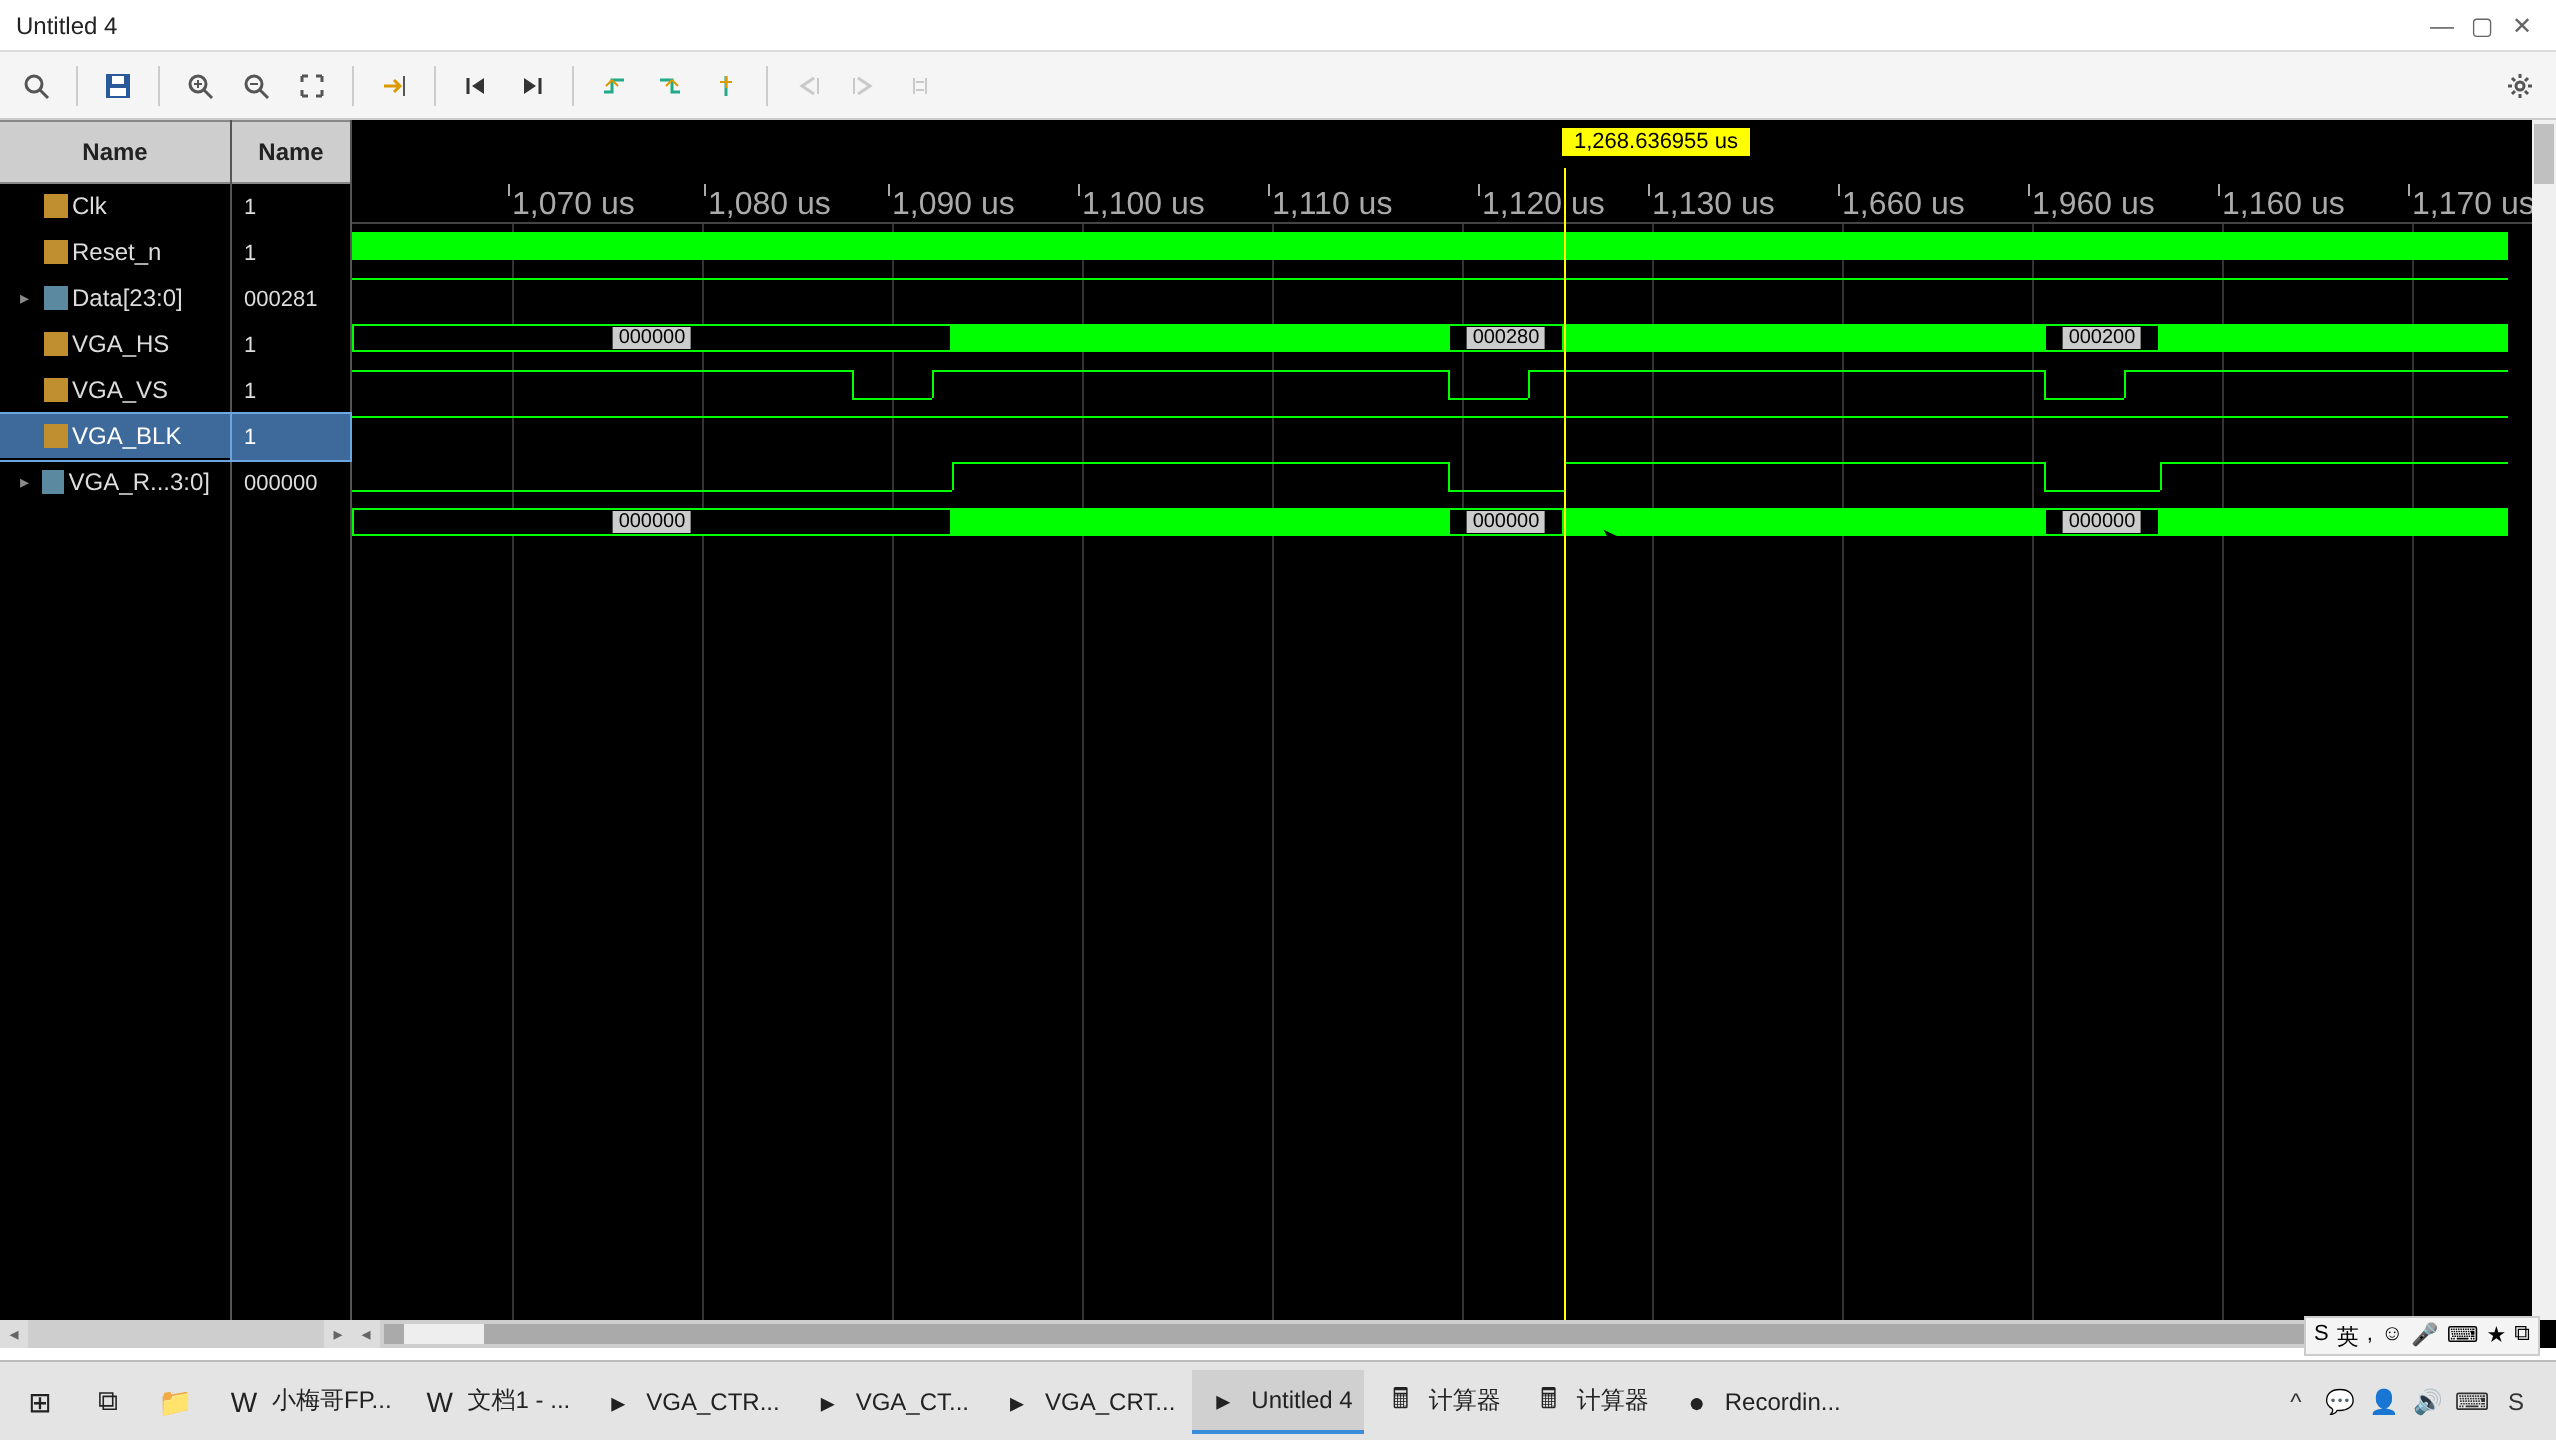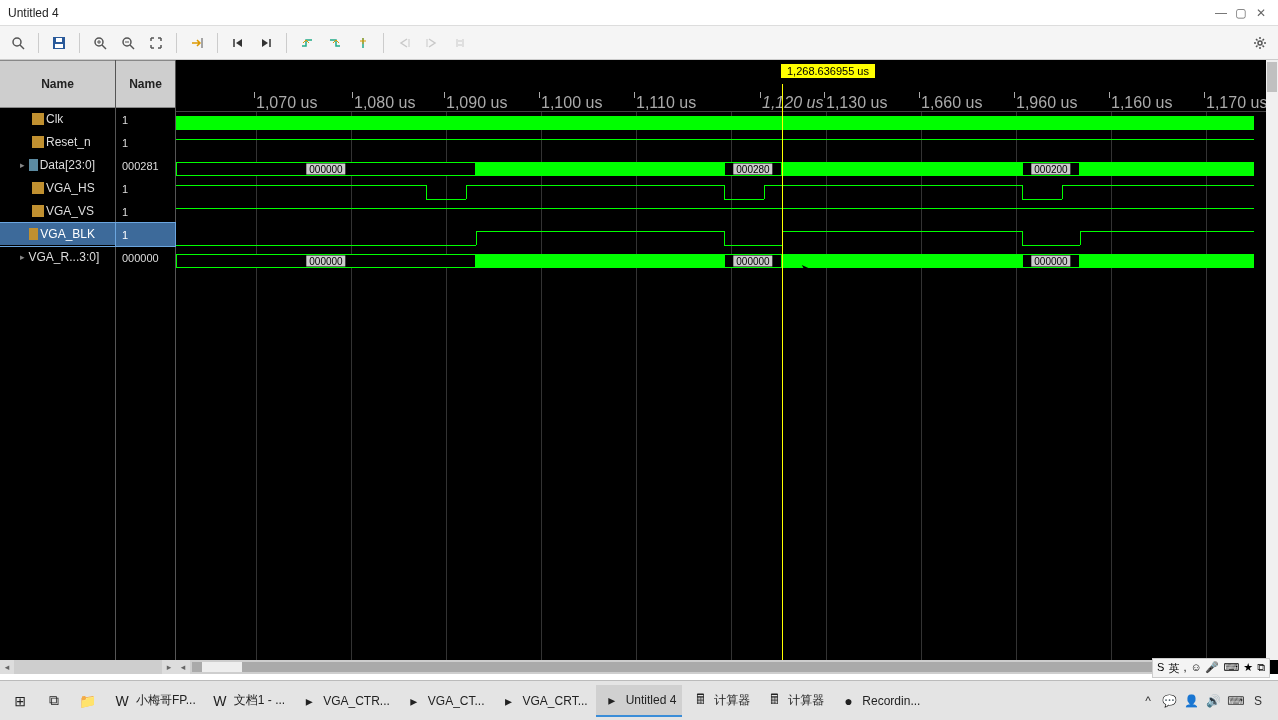--- a/index.html
+++ b/index.html
@@ -17,22 +17,22 @@
 .tool-sep { width: 1px; height: 20px; background: #ccc; margin: 0 4px; }
 .tool-spacer { flex: 1; }
 
 
 .main { position: relative; height: 614px; background: #000; display: flex; }
 
 
 .sig-panel { width: 176px; background: #000; display: flex; }
 .name-col { width: 116px; background: #000; border-right: 1px solid #555; }
 .value-col { width: 60px; background: #000; border-right: 1px solid #555; }
-.col-header { height: 48px; background: #cecece; color: #222; display: flex; align-items: center; justify-content: center; font-weight: 600; font-size: 12px; border-bottom: 1px solid #888; border-top: 1px solid #888; }
-.sig-row { height: 23px; display: flex; align-items: center; padding: 0 20px; color: #ddd; font-size: 11px; gap: 2px; border-bottom: 1px solid #000; }
+.col-header { height: 32px; background: #cecece; color: #222; display: flex; align-items: center; justify-content: center; font-weight: 600; font-size: 12px; border-bottom: 1px solid #888; border-top: 1px solid #888; }
+.sig-row { height: 23px; display: flex; align-items: center; padding: 0 10px; color: #ddd; font-size: 11px; gap: 2px; border-bottom: 1px solid #000; }
 .sig-row.selected { background: #3d6a9a; color: #fff; outline: 1px solid #6ba6e0; }
 .expand { width: 10px; color: #888; font-size: 9px; cursor: pointer; }
 .sig-icon { width: 12px; height: 12px; background: #c09030; display: inline-block; }
 .sig-icon.bus { background: #5b8aa0; }
 .val-row { height: 23px; display: flex; align-items: center; padding: 0 6px; color: #ddd; font-size: 11px; }
 .val-row.selected { background: #3d6a9a; color: #fff; outline: 1px solid #6ba6e0; }
 
 
 .wave-area { flex: 1; position: relative; background: #000; }
 .cursor-label { position: absolute; top: 4px; left: 605px; background: #ffff00; color: #000; padding: 1px 6px; font-size: 11px; z-index: 10; }
@@ -251,21 +251,21 @@
   </div>
 
   <div class="wave-area">
     <div class="cursor-label">1,268.636955 us</div>
     <div class="ruler" id="ruler">
         <div class="ruler-tick" style="left: 80px;">1,070 us</div>
         <div class="ruler-tick" style="left: 178px;">1,080 us</div>
         <div class="ruler-tick" style="left: 270px;">1,090 us</div>
         <div class="ruler-tick" style="left: 365px;">1,100 us</div>
         <div class="ruler-tick" style="left: 460px;">1,110 us</div>
-        <div class="ruler-tick" style="left: 586px; font-style: italic;">1,120 us</div>
+        <div class="ruler-tick" style="left: 565px;">1,120 us</div>
         <div class="ruler-tick" style="left: 650px;">1,130 us</div>
         <div class="ruler-tick" style="left: 745px;">1,660 us</div>
         <div class="ruler-tick" style="left: 840px;">1,960 us</div>
         <div class="ruler-tick" style="left: 935px;">1,160 us</div>
         <div class="ruler-tick" style="left: 1030px;">1,170 us</div>
       </div>
     <div class="wave-content" id="wavecontent">
       <div class="cursor-line" style="left:606px"></div>
     <div class="grid-line" style="left: 80px;"></div>
         <div class="grid-line" style="left: 175px;"></div>

